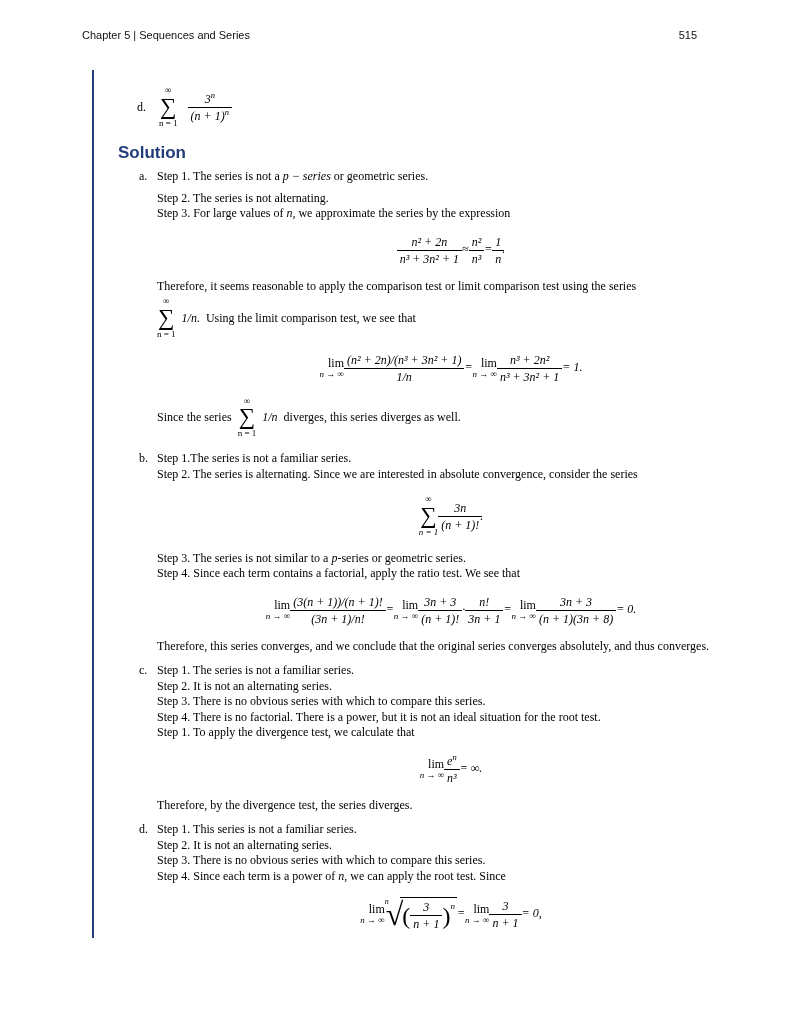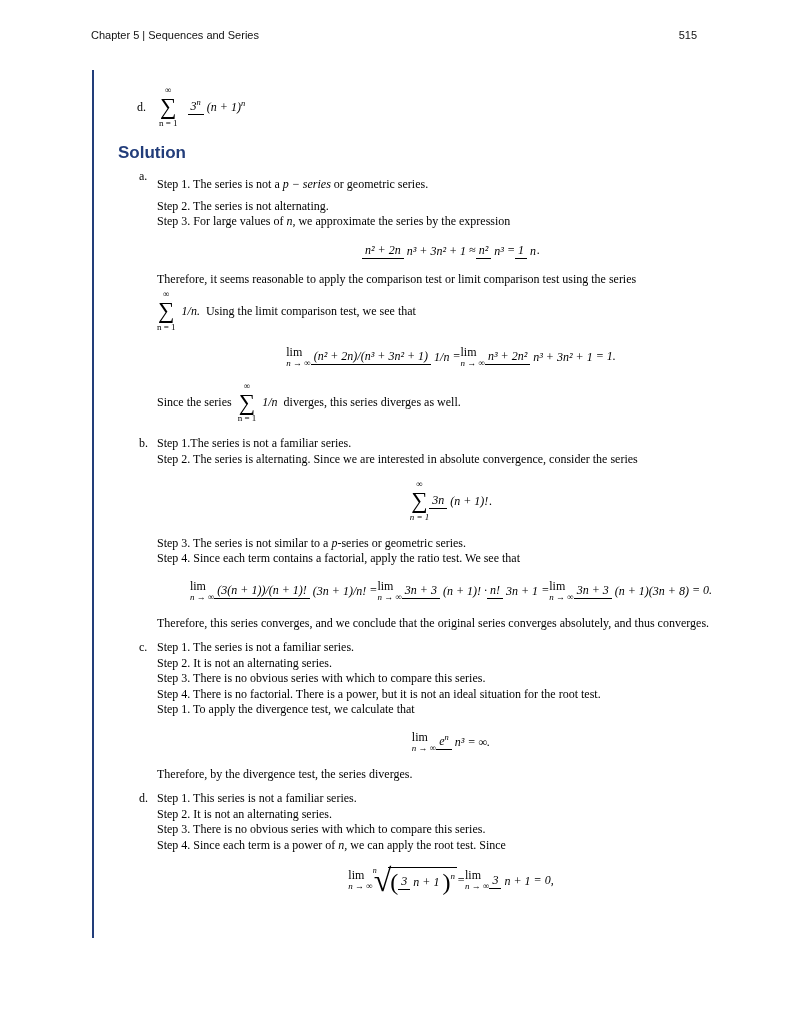--- a/index.html
+++ b/index.html
@@ -4,45 +4,45 @@
 <style>
   :root { --accent: #223d7a; }
   * { margin: 0; padding: 0; box-sizing: border-box; }
   html, body { background: #ffffff; }
   body {
     width: 791px; height: 1024px; position: relative; overflow: hidden;
     font-family: "Liberation Serif", "DejaVu Serif", serif;
     font-size: 12px; color: #000;
   }
   .header {
-    position: absolute; top: 29px; left: 91px; right: 94px;
+    position: absolute; top: 29px; left: 82px; right: 94px;
     display: flex; justify-content: space-between;
     font-family: "Liberation Sans", "DejaVu Sans", sans-serif;
     font-size: 11px; color: #111;
   }
   .accent-bar {
     position: absolute; left: 92px; top: 70px; width: 2px; height: 868px;
     background: var(--accent);
   }
   .content { position: absolute; left: 118px; top: 86px; width: 627px; line-height: 15.5px; }
 
   .math { font-style: italic; }
   .rm { font-style: normal; }
 
-  .frac { display: inline-flex; flex-direction: row; text-align: center; font-style: italic; line-height: 14px; }
+  .frac { display: inline-flex; flex-direction: column; text-align: center; font-style: italic; line-height: 14px; }
   .frac .fnum { border-bottom: 1px solid #000; padding: 0 3px 1px 3px; }
   .frac .fden { padding: 1px 3px 0 3px; }
   .frac sup, .fnum sup, .fden sup { font-size: 8.5px; line-height: 0; font-style: italic; }
 
   .sum { display: inline-flex; flex-direction: column; align-items: center; line-height: 1; flex: none; }
   .sum .stop { font-size: 9px; font-style: normal; line-height: 1.1; }
   .sum .ssig { font-size: 23px; font-style: normal; line-height: 0.95; }
   .sum .sbot { font-size: 9px; line-height: 1.2; }
 
-  .lim { display: inline-flex; flex-direction: column; align-items: flex-start; line-height: 1; flex: none; }
+  .lim { display: inline-flex; flex-direction: column; align-items: flex-end; line-height: 1; flex: none; }
   .lim .lw { font-style: normal; line-height: 1.1; }
   .lim .lu { font-size: 9px; font-style: italic; line-height: 1.1; }
 
   .eq { display: flex; justify-content: center; align-items: center; font-style: italic; margin: 13px 0; }
   .eq .op { font-style: italic; }
   .tail { margin-left: -2px; }
 
   .root { display: inline-flex; align-items: center; }
   .ridx { font-size: 8px; font-style: italic; align-self: flex-start; margin: -3px -3px 0 0; }
   .rsign { font-size: 32px; font-style: normal; line-height: 0.9; align-self: center; margin-right: -3px; }
@@ -54,21 +54,21 @@
     font-family: "Liberation Sans", "DejaVu Sans", sans-serif;
     font-weight: 700; font-size: 17px; color: var(--accent);
     margin-top: 16px;
   }
   .item { display: flex; margin-left: 21px; margin-top: 9px; }
   .item .marker { width: 18px; flex: none; }
   .item .ibody { flex: 1; min-width: 0; }
   .intro { display: flex; align-items: center; margin-left: 19px; gap: 10px; }
   .intro .marker { width: 12px; }
   .stepline { margin: 0; }
-  .gap-after { margin-bottom: 6px; margin-top: 8px; }
+  .gap-after { margin-bottom: 6px; }
   .para { text-align: justify; }
   .flexline { display: flex; align-items: center; gap: 6px; margin: 3px 0; }
 </style>
 </head>
 <body>
 
 <div class="header">
   <span>Chapter 5 | Sequences and Series</span>
   <span>515</span>
 </div>

